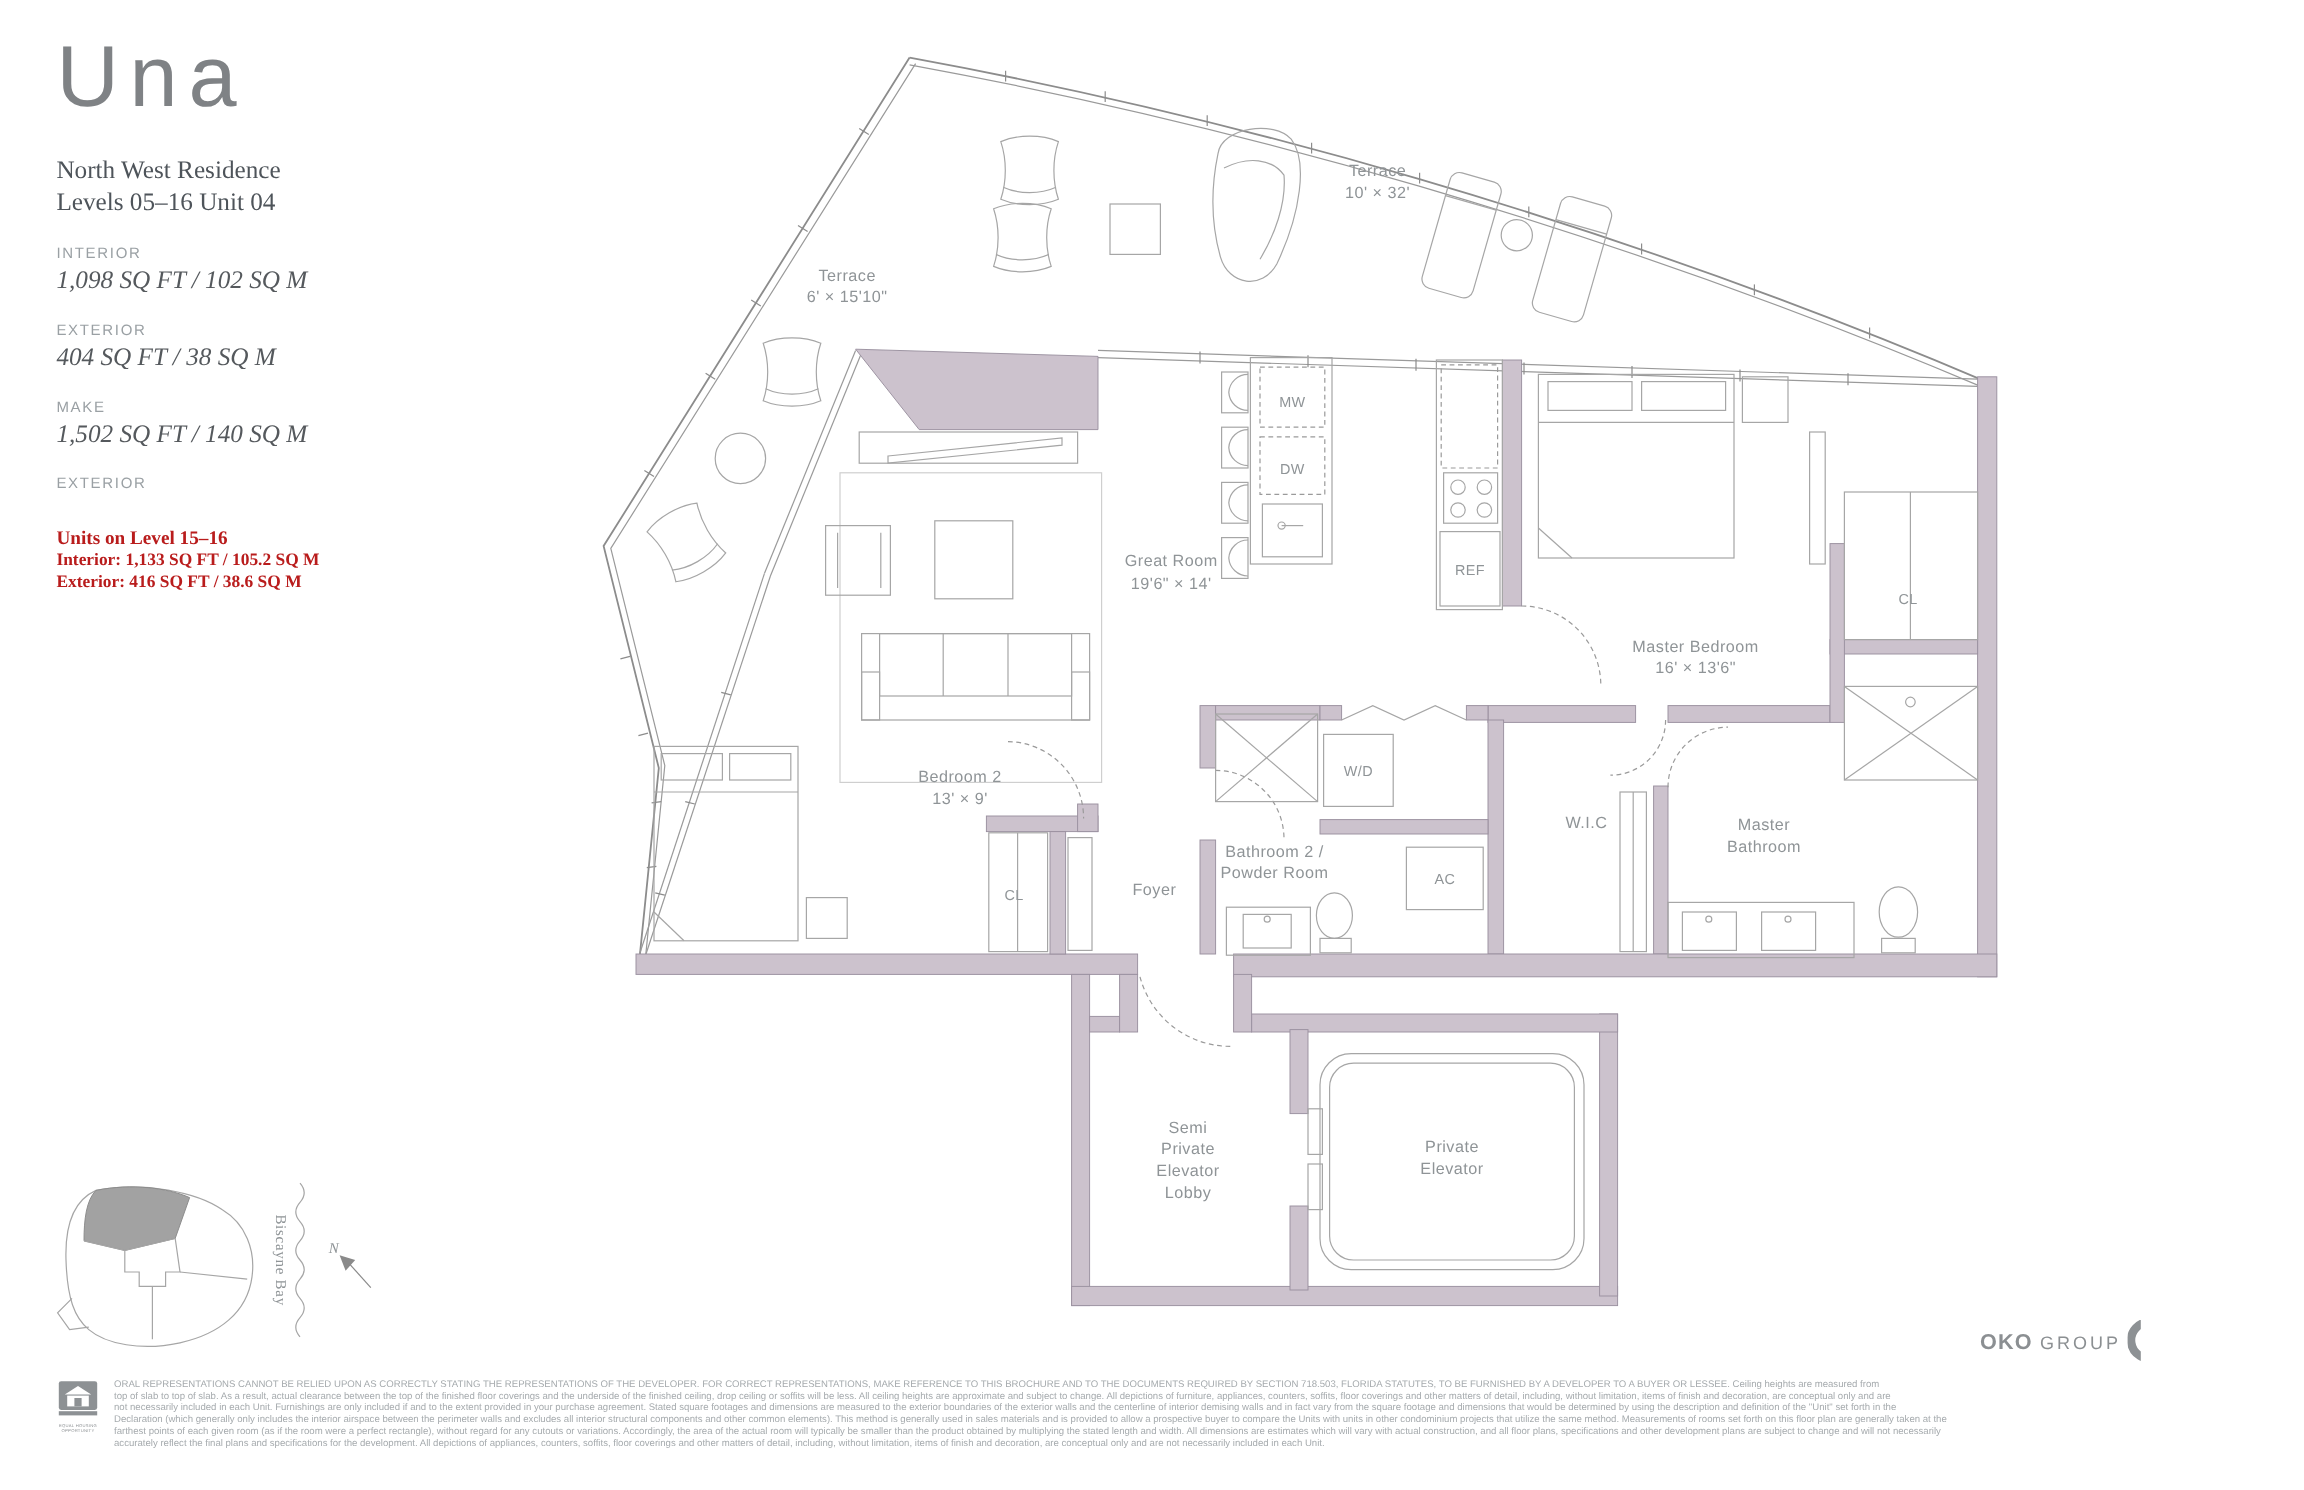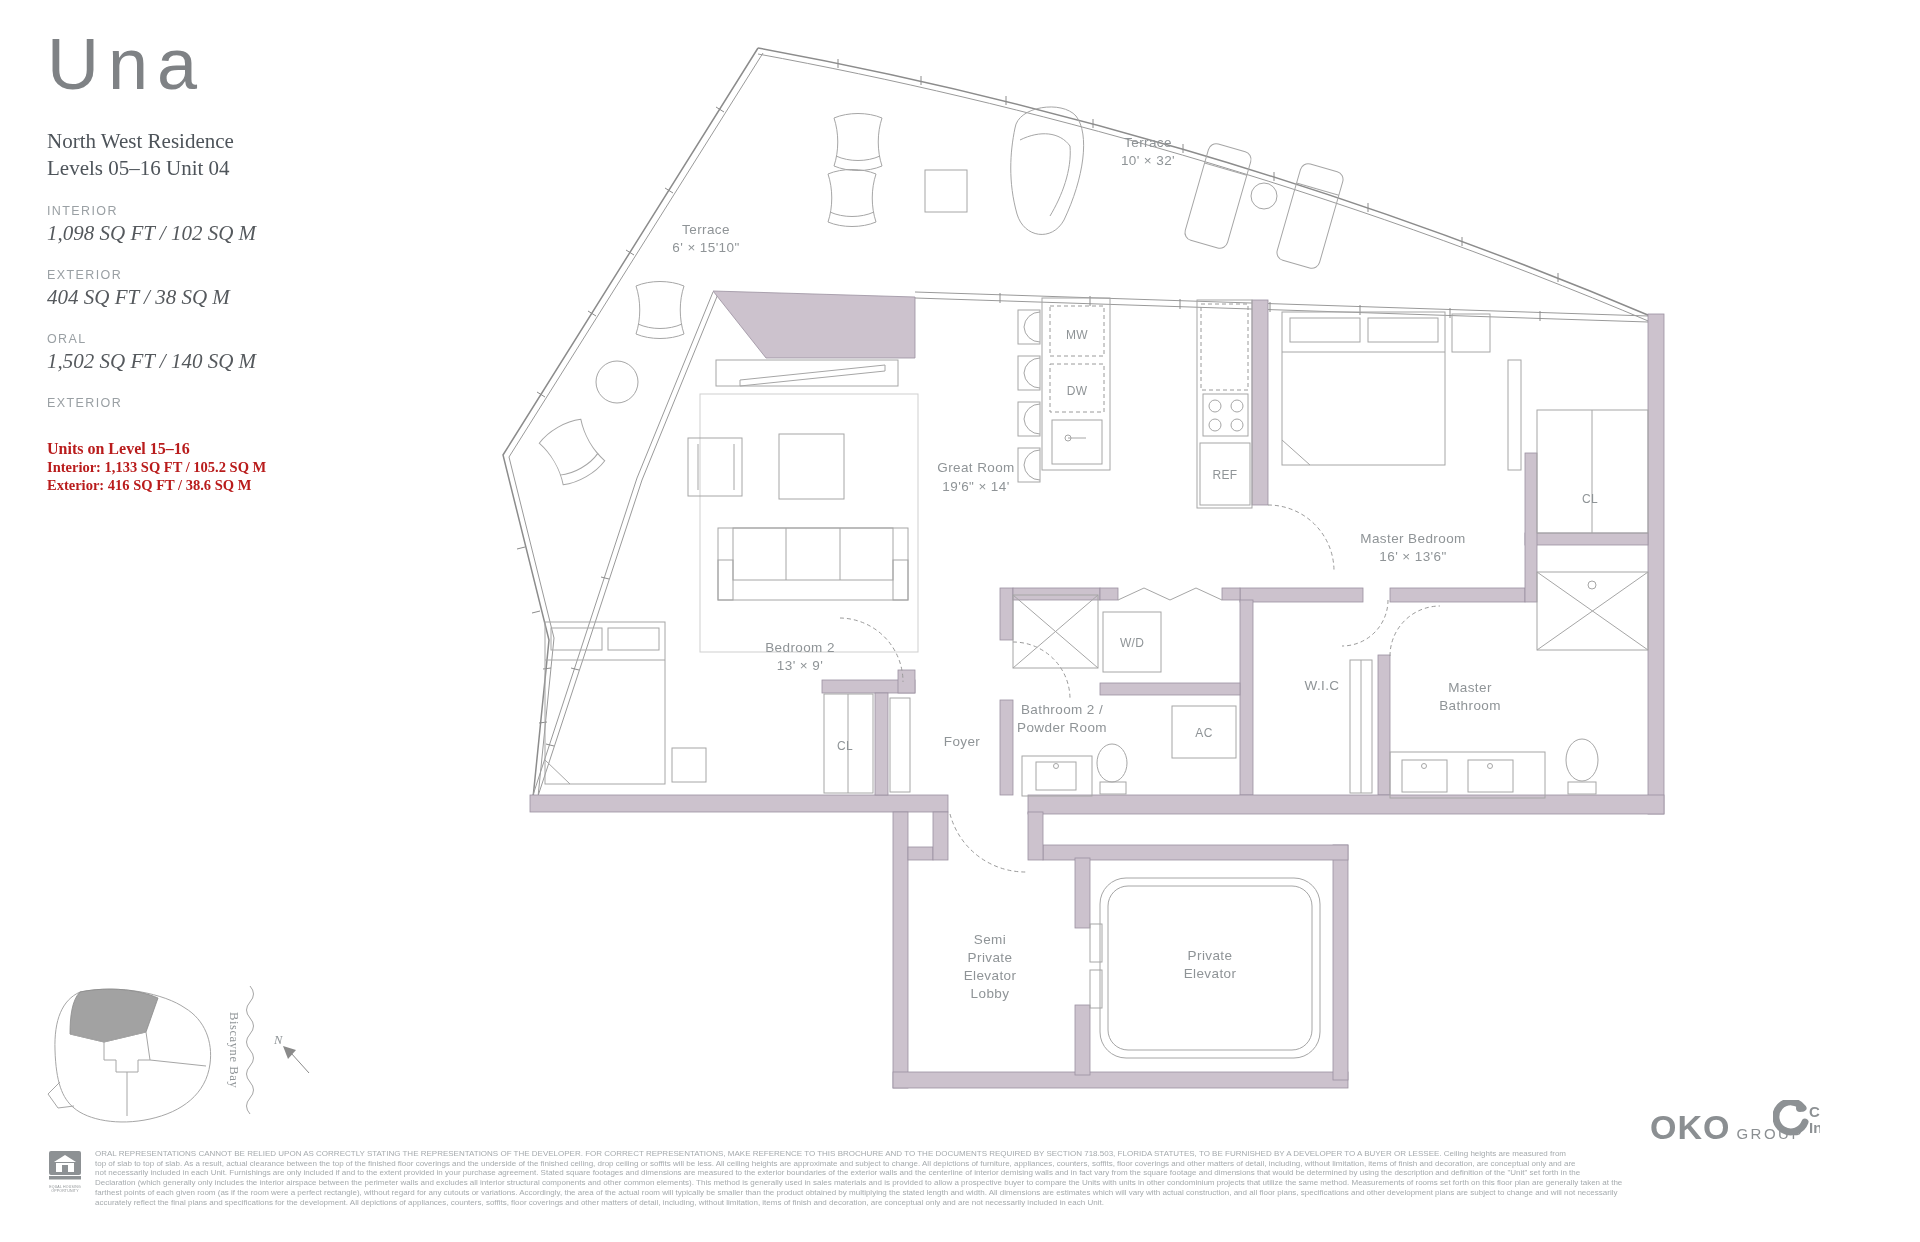--- a/index.html
+++ b/index.html
@@ -1,17 +1,17 @@
 <!DOCTYPE html>
 <html><head>
 <meta charset="utf-8">
 <style>
   html,body{margin:0;padding:0;background:#ffffff;}
   .page{position:relative;width:1784px;height:1242px;background:#ffffff;overflow:hidden;
-        font-family:"Liberation Sans",sans-serif;padding-left:36px;}
+        font-family:"Liberation Sans",sans-serif;}
   
   .sidebar{position:absolute;left:47px;top:28px;width:340px;}
   .logo{font-size:72px;line-height:1;color:#7f8285;letter-spacing:9px;font-weight:400;}
   .residence{margin-top:28px;font-family:"Liberation Serif",serif;font-size:21px;color:#4e545a;line-height:1.28;}
   .sec{margin-top:22px;}
   .sec-label{font-size:12.5px;letter-spacing:1.4px;color:#9aa0a4;}
   .sec-value{font-family:"Liberation Serif",serif;font-size:21px;color:#55595d;margin-top:3px;font-style:italic;}
   .feature-line{font-family:"Liberation Serif",serif;font-size:20px;color:#55595d;line-height:1.18;}
   .units-note{margin-top:30px;font-family:"Liberation Serif",serif;color:#b91c1c;font-weight:bold;}
   .units-note .t{font-size:16px;}
@@ -23,21 +23,21 @@
   .ln2{fill:none;stroke:#8c8c8c;stroke-width:1.5;}
   .mull{stroke:#8c8c8c;stroke-width:1;}
   .furn{fill:none;stroke:#a6a6a6;stroke-width:1;}
   .rug{fill:none;stroke:#cfcfcf;stroke-width:1;}
   .dash{fill:none;stroke:#9a9a9a;stroke-width:1;stroke-dasharray:4 3;}
   .lbl{font-family:"Liberation Sans",sans-serif;font-size:13.5px;fill:#8f9497;letter-spacing:.4px;text-anchor:middle;}
   .lbs{font-family:"Liberation Sans",sans-serif;font-size:12px;fill:#8f9497;letter-spacing:.3px;text-anchor:middle;}
   .bay{font-family:"Liberation Serif",serif;font-size:12.5px;fill:#8f9497;letter-spacing:.6px;}
   
   .oko{position:absolute;left:1650px;top:1108px;color:#8b8f92;white-space:nowrap;}
-  .oko-bold{font-size:34px;font-weight:bold;letter-spacing:1px;}
+  .oko-bold{font-size:18px;font-weight:bold;letter-spacing:1px;}
   .oko-light{font-size:15px;letter-spacing:2.5px;margin-left:6px;}
   .cain{position:absolute;left:1773px;top:1100px;display:flex;align-items:center;gap:0;color:#8d9194;}
   .cain-text{font-size:15px;line-height:1.08;font-weight:bold;}
   .equal{position:absolute;left:44px;top:1150px;width:42px;text-align:center;color:#8d9194;}
   .equal .txt{font-size:3.5px;letter-spacing:.2px;line-height:1.2;margin-top:1px;}
   .disclaimer{position:absolute;left:95px;top:1149px;width:1812px;font-size:8px;line-height:9.7px;
               color:#a6abae;white-space:nowrap;overflow:hidden;}
 </style>
 </head>
 <body>
@@ -52,21 +52,21 @@
     </div>
     <div class="sec">
       <div class="sec-label">INTERIOR</div>
       <div class="sec-value">1,098 SQ FT / 102 SQ M</div>
     </div>
     <div class="sec">
       <div class="sec-label">EXTERIOR</div>
       <div class="sec-value">404 SQ FT / 38 SQ M</div>
     </div>
     <div class="sec">
-      <div class="sec-label">ORAL</div>
+      <div class="sec-label">MAKE</div>
       <div class="sec-value">1,502 SQ FT / 140 SQ M</div>
     </div>
     <div class="sec">
       <div class="sec-label">EXTERIOR</div>
     </div>
     <div class="units-note">
       <div class="t">Units on Level 15–16</div>
       <div class="l">Interior: 1,133 SQ FT / 105.2 SQ M</div>
       <div class="l">Exterior: 416 SQ FT / 38.6 SQ M</div>
     </div>

